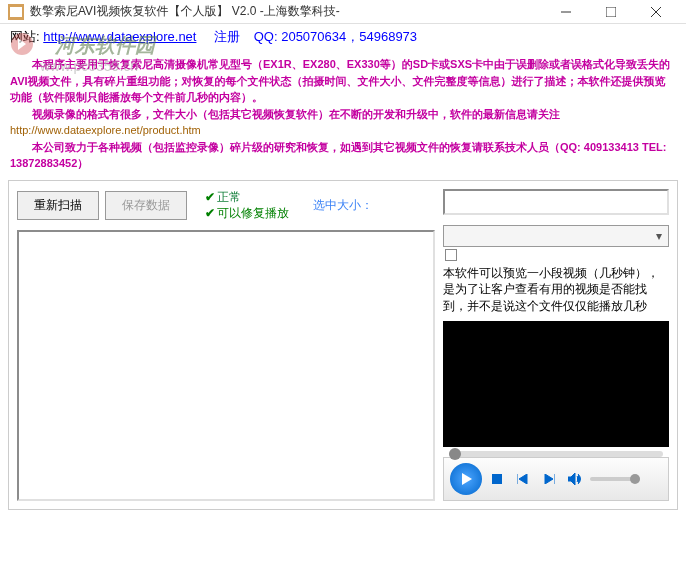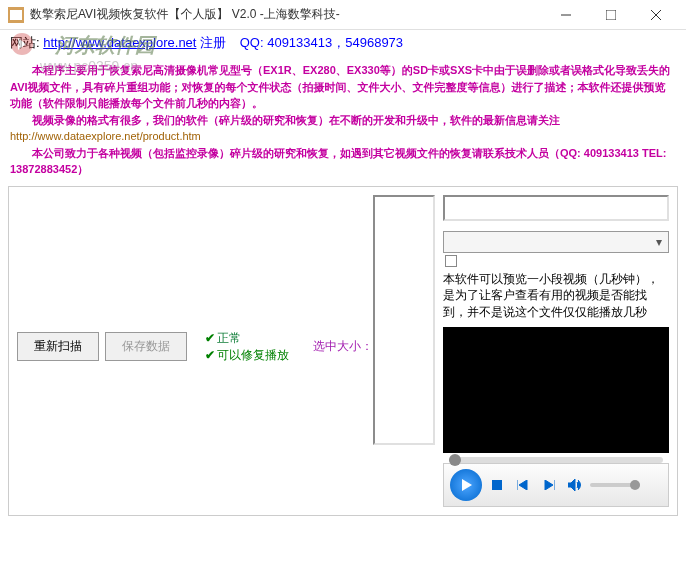--- a/index.html
+++ b/index.html
@@ -1,41 +1,41 @@
 <!DOCTYPE html>
 <html><head>
 <meta charset="utf-8">
 <style>
 * { box-sizing: border-box; margin: 0; padding: 0; }
 body { font-family: "Microsoft YaHei", sans-serif; font-size: 12px; background: #fff; width: 686px; height: 569px; overflow: hidden; }
-.titlebar { height: 30px; background: #fff; border-bottom: 1px solid #e0e0e0; display: flex; align-items: center; padding: 0 8px; }
+.titlebar { height: 24px; background: #fff; border-bottom: 1px solid #e0e0e0; display: flex; align-items: center; padding: 0 8px; }
 .titlebar-icon { width: 16px; height: 16px; margin-right: 6px; }
 .titlebar-text { flex: 1; font-size: 12px; color: #333; }
 .win-controls { display: flex; gap: 0; }
 .win-btn { width: 45px; height: 28px; display: flex; align-items: center; justify-content: center; cursor: pointer; }
 .win-btn svg { width: 10px; height: 10px; }
 .header-info { padding: 4px 10px; font-size: 13px; }
 .header-link { color: #0000ff; text-decoration: underline; margin-top: 7px; }
-.header-reg { color: #0000ff; margin-left: 0; }
+.header-reg { color: #0000ff; margin-left: 14px; }
 .header-qq { color: #0000ff; margin-left: 10px; }
 .watermark { position: absolute; top: 32px; left: 10px; color: #5a7a4a; font-size: 20px; font-weight: bold; opacity: 0.55; z-index: 5; display:flex; align-items:flex-start; gap:21px;font-style:italic;}
 .watermark2 { position: absolute; top: 58px; left: 40px; color: #aaa; font-size: 14px; opacity: 0.6; z-index: 5; }
 .desc-block { margin: 6px 10px 8px 10px; color: #c400a0; font-size: 11px; line-height: 1.5; font-weight: bold; }
 .desc-block .link { color: #a16207; font-weight: normal; }
 .main-area { border: 1px solid #ccc; margin: 4px 8px 8px 8px; height: 330px; padding: 8px; display: flex; gap: 8px; position: relative; }
-.left-panel { width: 418px; display: flex; }
+.left-panel { width: 418px; display: flex; flex-direction: column; }
 .button-row { display: flex; gap: 6px; align-items: center; margin-bottom: 8px; }
 .btn { border: 1px solid #999; background: #f0f0f0; padding: 5px 16px; font-size: 12px; cursor: pointer; }
 .btn.disabled { color: #999; cursor: default; }
 .legend { display: flex; flex-direction: column; margin-left: 12px; font-size: 12px; line-height: 1.4; }
 .legend-item { display: flex; align-items: center; gap: 2px; }
 .check-icon { color: #008000; font-weight: bold; }
 .legend-normal { color: #15803d; }
 .legend-repair { color: #008000; }
-.selsize-label { margin-left: 18px; color: #a21caf; font-size: 12px; }
+.selsize-label { margin-left: 18px; color: #3b82f6; font-size: 12px; }
 .file-list { border: 2px inset #e0e0e0; background: #fff; flex: 1; height: 250px; }
 .right-panel { flex: 1; display: flex; flex-direction: column; }
 .top-input { border: 2px inset #e0e0e0; background: #fff; height: 26px; margin-bottom: 10px; }
 .dropdown { border: 1px solid #999; background: #f5f5f5; height: 22px; display: flex; align-items: center; }
 .dropdown-arrow { margin-left: auto; padding: 0 6px; color: #555; }
 .checkbox-row { display: flex; align-items: center; gap: 4px; margin: 2px 0 4px 2px; font-size: 11px; color: #444; }
 .checkbox { width: 12px; height: 12px; border: 1px solid #888; background: #fff; }
 .preview-note { font-size: 12px; color: #000; line-height: 1.4; margin-bottom: 6px; }
 .video-area { background: #000; flex: 1; min-height: 120px; }
 .player-controls { background: linear-gradient(#fdfdfd, #e8e8e8); border: 1px solid #ccc; height: 44px; display: flex; align-items: center; padding: 4px 6px; gap: 4px; }
@@ -83,26 +83,26 @@
       <path d="M8 6 L16 12 L8 18 Z" fill="#fff"></path>
     </svg>
   <span>河东软件园</span>
 </div>
 <div class="watermark2">www.pc0359.cn</div>
 
 <div class="header-info">
   <span>网站:</span>
   <a class="header-link">http://www.dataexplore.net</a>
   <span class="header-reg">注册</span>
-  <span class="header-qq"><span>QQ:</span> <span>409133413，54968973</span></span>
+  <span class="header-qq"><span>QQ:</span> <span>205070634，54968973</span></span>
 </div>
 
 <div class="desc-block">
   <div>　　本程序主要用于恢复索尼高清摄像机常见型号（EX1R、EX280、EX330等）的SD卡或SXS卡中由于误删除或者误格式化导致丢失的AVI视频文件，具有碎片重组功能；对恢复的每个文件状态（拍摄时间、文件大小、文件完整度等信息）进行了描述；本软件还提供预览功能（软件限制只能播放每个文件前几秒的内容）。</div>
-  <div><span>　　视频录像的格式有很多，我们的软件（碎片级的研究和恢复）在不断的开发和升级中，软件的最新信息请关注 </span><a class="link">http://www.dataexplore.net/product.htm</a></div>
+  <div><span>　　视频录像的格式有很多，文件大小（包括其它视频恢复软件）在不断的开发和升级中，软件的最新信息请关注 </span><a class="link">http://www.dataexplore.net/product.htm</a></div>
   <div>　　本公司致力于各种视频（包括监控录像）碎片级的研究和恢复，如遇到其它视频文件的恢复请联系技术人员（QQ: 409133413 TEL: 13872883452）</div>
 </div>
 
 <div class="main-area">
   <div class="left-panel">
     <div class="button-row">
       <button class="btn">重新扫描</button>
       <button class="btn disabled">保存数据</button>
       <div class="legend">
         <div class="legend-item">

